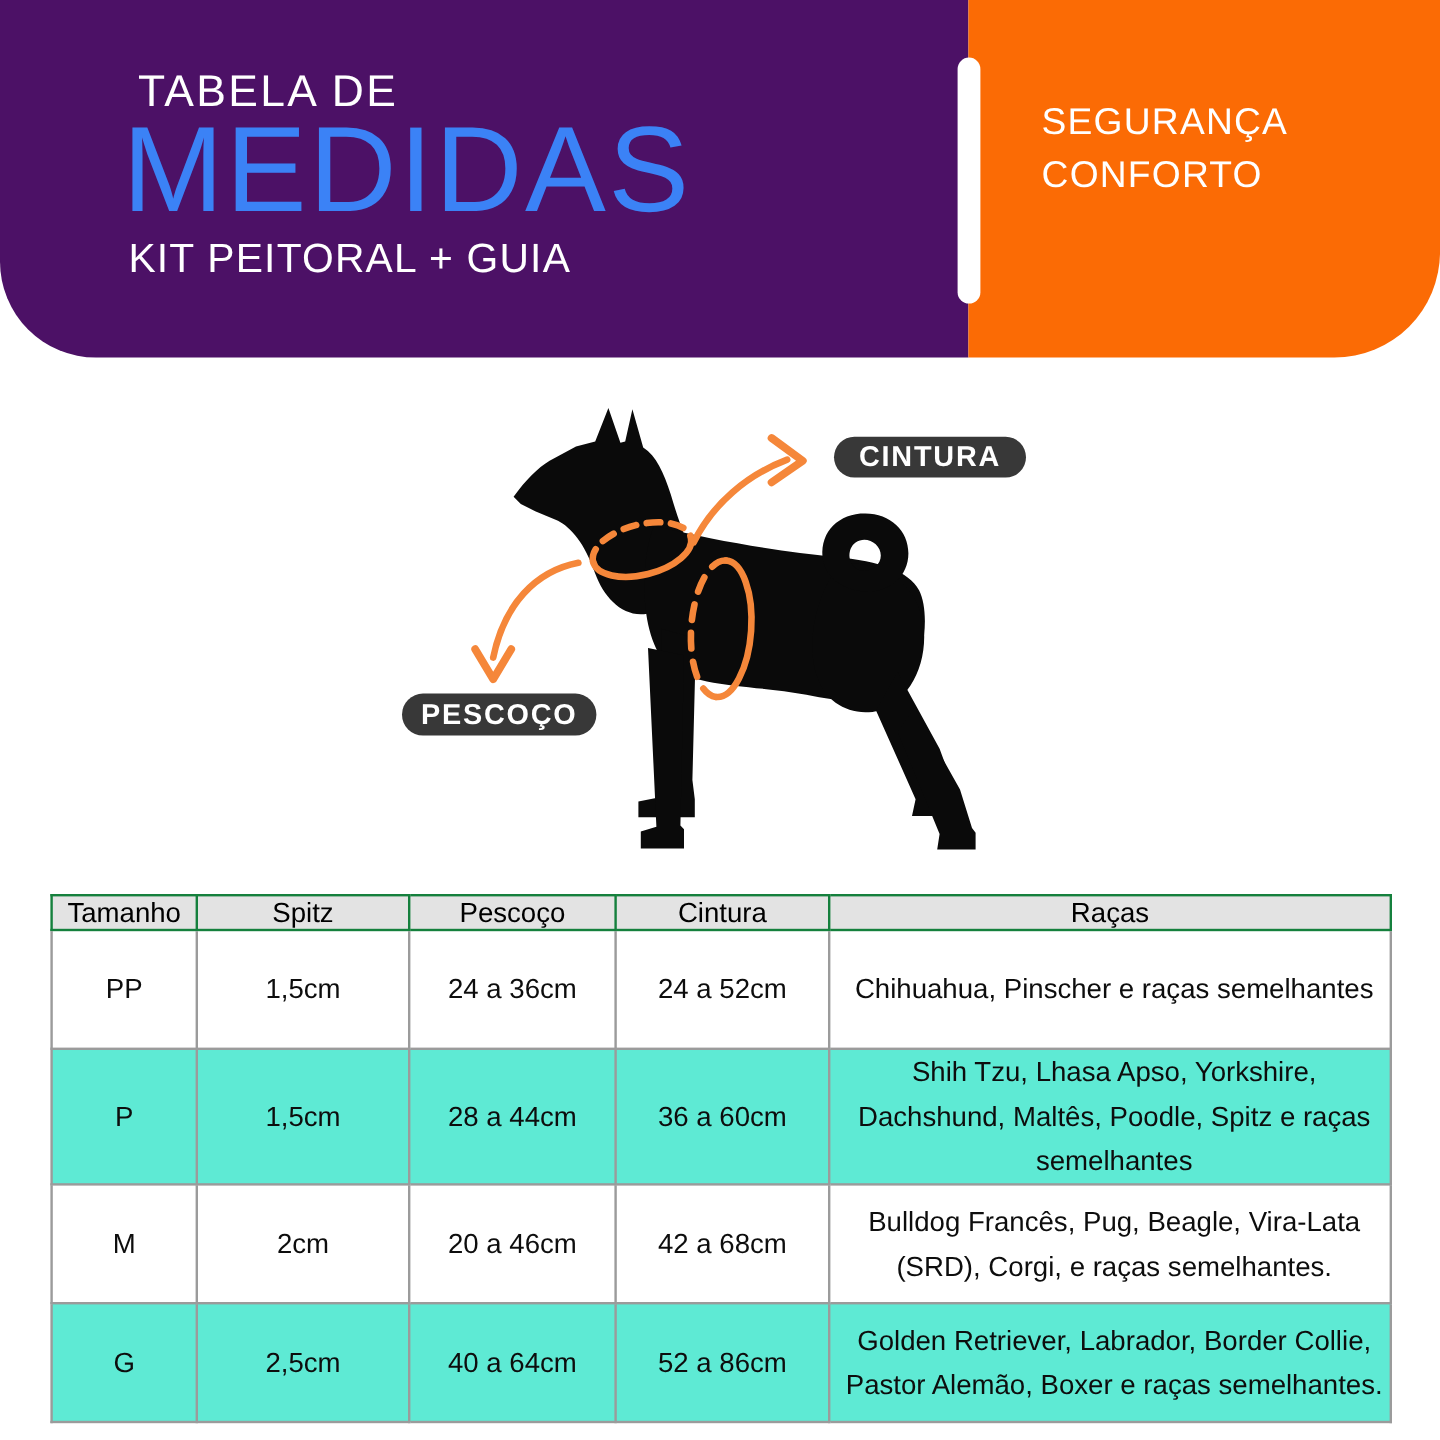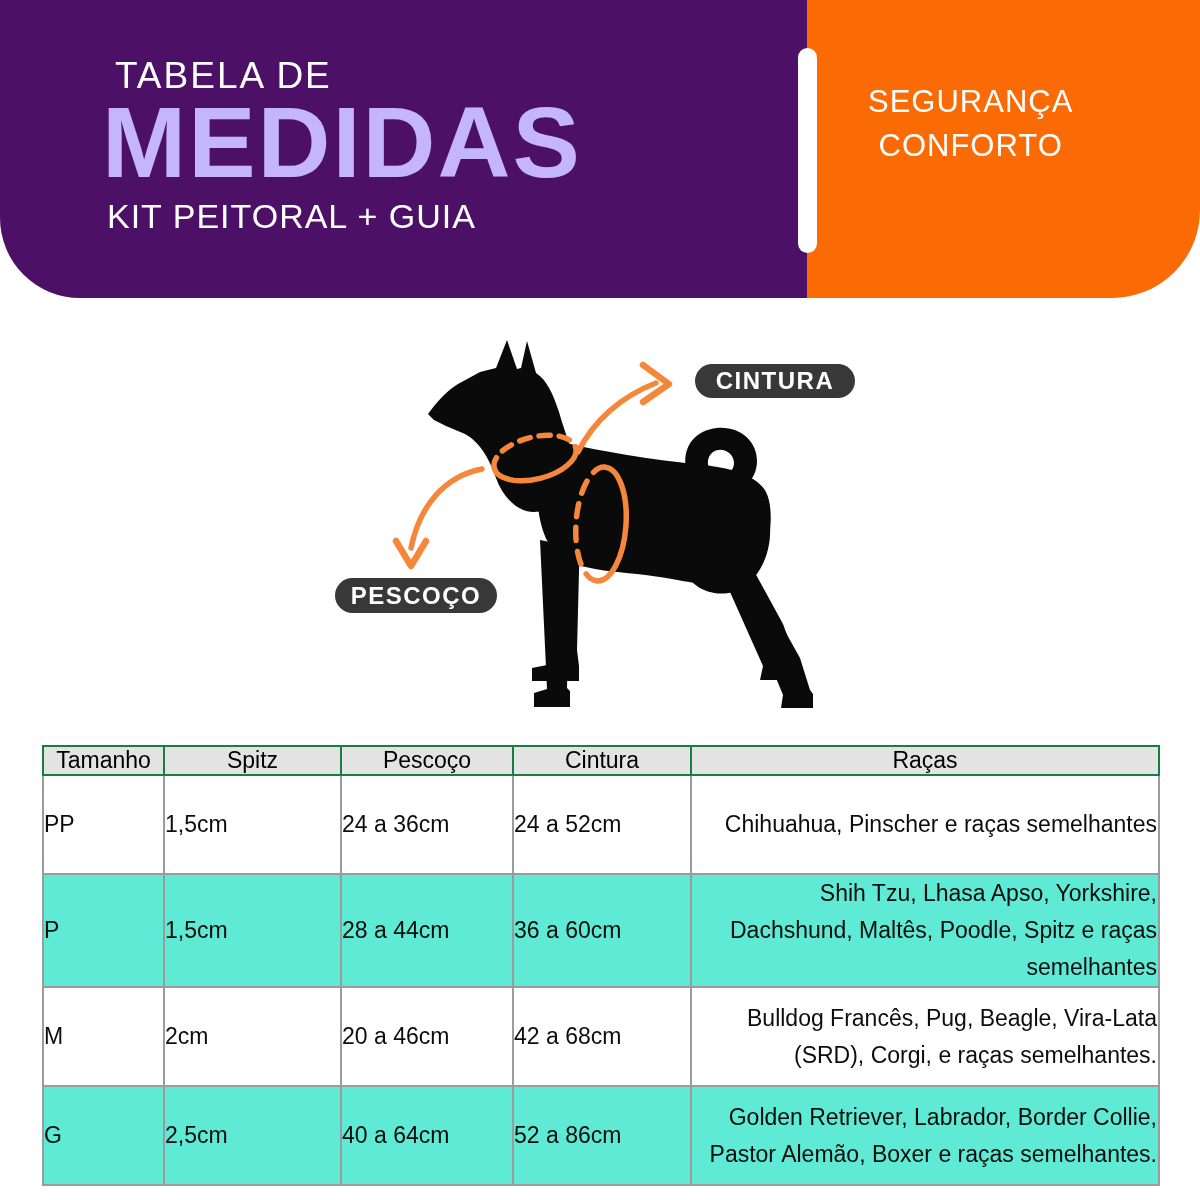--- a/index.html
+++ b/index.html
@@ -5,52 +5,52 @@
   * { margin:0; padding:0; box-sizing:border-box; }
   html,body { background:#ffffff; }
   body { width:1200px; height:1200px; position:relative; overflow:hidden;
          font-family:"Liberation Sans", sans-serif; }
 
   
   .purple-block { position:absolute; left:0; top:0; width:807px; height:298px;
                   background:#4C1166; border-radius:0 0 0 80px; }
   .title-top  { position:absolute; left:115px; top:57px; color:#fff;
                 font-size:37px; font-weight:400; letter-spacing:2px; line-height:1; }
-  .title-main { position:absolute; left:102px; top:92px; color:#c4b5fd;
-                font-size:101px; font-weight:700; letter-spacing:2px; line-height:1; }
+  .title-main { position:absolute; left:102px; top:92px; color:#3b82f6;
+                font-size:101px; font-weight:400; letter-spacing:2px; line-height:1; }
   .subtitle   { position:absolute; left:107px; top:199px; color:#fff;
                 font-size:34px; font-weight:400; letter-spacing:1px; line-height:1; }
 
   .divider-pill { position:absolute; left:798px; top:48px; width:19px; height:205px;
                   background:#ffffff; border-radius:10px; z-index:3; }
 
   .orange-block { position:absolute; left:807px; top:0; width:393px; height:298px;
-                  background:#FB6B05; border-radius:0 0 88px 0;text-align:center; }
+                  background:#FB6B05; border-radius:0 0 88px 0; }
   .tagline { position:absolute; left:61px; top:80px; color:#fff;
              font-size:31px; font-weight:400; letter-spacing:1px; line-height:44px; }
 
   
   .diagram-svg { position:absolute; left:0; top:0; width:1200px; height:1200px;
                  pointer-events:none; }
   .measure-pill { position:absolute; background:#383838; color:#fff; z-index:4;
                   font-weight:700; font-size:24px; letter-spacing:1.5px;
                   text-align:center; border-radius:18px; }
   .pill-cintura { left:695px; top:364px; width:160px; height:34px; line-height:34px; }
   .pill-pescoco { left:335px; top:578px; width:162px; height:35px; line-height:35px; }
 
   
   .size-table { position:absolute; left:42px; top:745px; width:1116px;
                 border-collapse:collapse; table-layout:fixed; }
   .size-table th { background:#E3E3E3; border:2px solid #15803d;
                    font-size:23px; font-weight:400; color:#000; height:29px; }
   .size-table td { border:2px solid #9B9B9B; font-size:23px; color:#0d0d0d;
-                   height:99px; text-align:left; vertical-align:middle;
+                   height:99px; text-align:center; vertical-align:middle;
                    background:#ffffff; }
   .size-table tr.alt td { background:#5eead4; }
-  .size-table td.racas { text-align:right; padding:0 1px 0 8px; line-height:37px; }
+  .size-table td.racas { text-align:center; padding:0 1px 0 8px; line-height:37px; }
 </style>
 </head>
 <body>
 
 <div class="purple-block">
   <div class="title-top">TABELA DE</div>
   <div class="title-main">MEDIDAS</div>
   <div class="subtitle">KIT PEITORAL + GUIA</div>
 </div>
 

